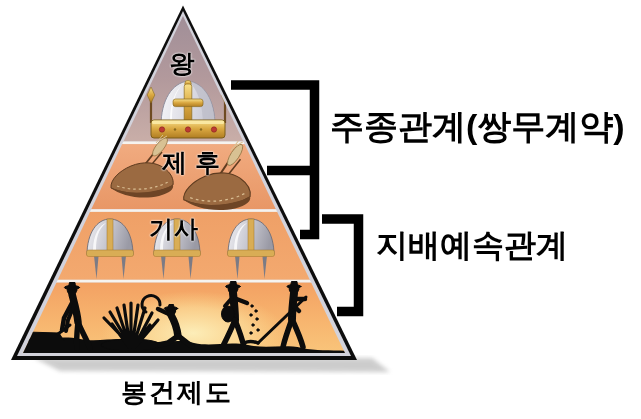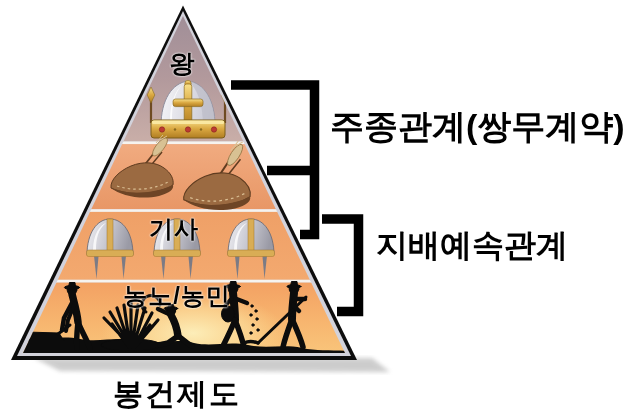--- a/index.html
+++ b/index.html
@@ -10,21 +10,21 @@
   .stage svg { position:absolute; left:0; top:0; }
   .lbl {
     position:absolute; font-weight:bold; color:#000; line-height:1;
     white-space:nowrap; text-align:center;
     text-shadow:0 0 2px rgba(255,255,255,.95), 0 0 2px rgba(255,255,255,.95);
   }
   #lbl-king   { left:132px; top:51px;  width:100px; font-size:25px; }
   #lbl-lords  { left:141px; top:150px; width:100px; font-size:25px; letter-spacing:8px; text-indent:8px; }
   #lbl-knights{ left:124px; top:217px; width:100px; font-size:24px; letter-spacing:1px; }
   #lbl-serfs  { left:107px; top:284px; width:140px; font-size:24px; letter-spacing:1px; }
-  #lbl-title  { left:77px;  top:379px; width:200px; font-size:30px; letter-spacing:2px; text-shadow:none; }
+  #lbl-title  { left:77px;  top:379px; width:200px; font-size:26px; letter-spacing:2px; text-shadow:none; }
   #lbl-rel1   { left:330px; top:109px; font-size:34px; text-align:left; text-shadow:none; }
   #lbl-rel2   { left:376px; top:229px; font-size:32px; text-align:left; text-shadow:none; }
 </style>
 </head>
 <body>
 
 <div class="stage">
 
   <svg width="641" height="419" viewBox="0 0 641 419">
     <defs>
@@ -215,19 +215,19 @@
           <path d="M292,319 C297,330 301,339 303,347" stroke-width="5.5" fill="none"></path>
         </g>
       </g>
     </g>
 
     <path d="M231,85 L314.5,85 L314.5,234.5 L300,234.5 M267,170.5 L314.5,170.5" stroke="#000000" stroke-width="9.5" fill="none"></path>
     <path d="M322,219 L358.5,219 L358.5,311.5 L337,311.5" stroke="#000000" stroke-width="9.5" fill="none"></path>
   </svg>
 
   <div class="lbl" id="lbl-king">왕</div>
+  <div class="lbl" id="lbl-lords">제후</div>
   <div class="lbl" id="lbl-knights">기사</div>
-  <div class="lbl" id="lbl-serfs">농노/농민</div>
   <div class="lbl" id="lbl-rel2">지배예속관계</div>
   <div class="lbl" id="lbl-rel1">주종관계(쌍무계약)</div>
   <div class="lbl" id="lbl-title">봉건제도</div>
 
 </div>
 
 </body></html>

